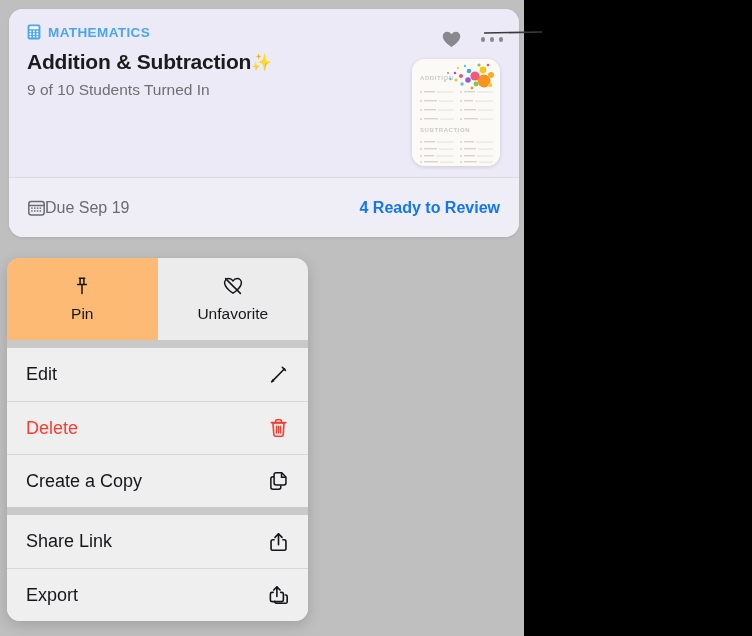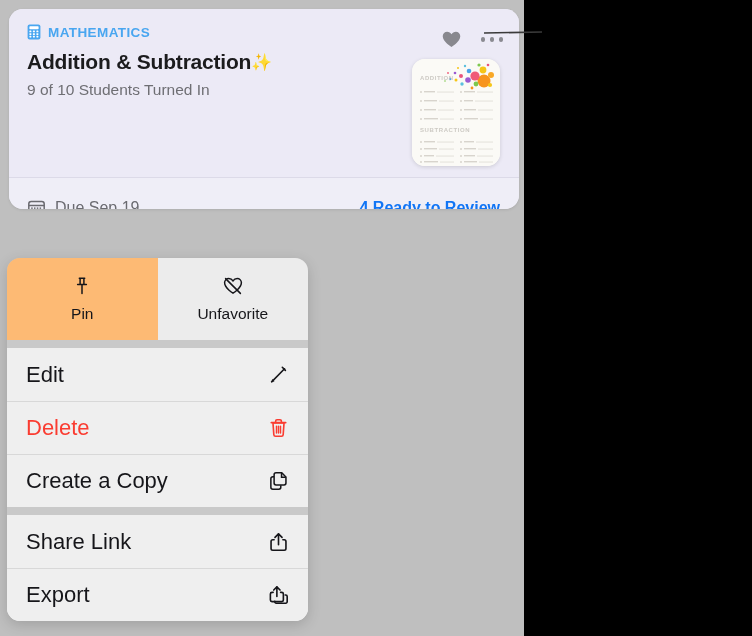--- a/index.html
+++ b/index.html
@@ -18,21 +18,21 @@
     position: absolute;
     left: 0; top: 0;
     width: 524px; height: 636px;
     background: #bfbfbf;
   }
 
   
   #card {
     position: absolute;
     left: 9px; top: 9px;
-    width: 510px; height: 200px;
+    width: 510px; height: 228px;
     border-radius: 14px;
     background: #edecf6;
     overflow: hidden;
     box-shadow: 0 1px 3px rgba(0,0,0,0.10);
   }
 
   #card-top {
     position: relative;
     height: 168px;
     background: #eceaf6;
@@ -102,21 +102,21 @@
   
   #card-footer {
     height: 60px;
     border-top: 1px solid #dcdae8;
     background: #efeef7;
     display: flex;
     align-items: center;
     justify-content: space-between;
     padding: 0 19px;
   }
-  .due-wrap { display: flex; align-items: center; gap: 10px; }
+  .due-wrap { display: flex; align-items: center; }
   #due-text { font-size: 16px; color: #6a6a70; font-weight: 500; }
   #review-link {
     font-size: 16px;
     font-weight: bold;
     color: #1175f5;
   }
   .cal-icon { width: 17px; height: 16px; display:block; }
 
   
   #menu {
@@ -154,21 +154,21 @@
 
   .menu-row {
     height: 53px;
     display: flex;
     align-items: center;
     justify-content: space-between;
     padding: 0 19px;
     background: #efefef;
   }
   .menu-row + .menu-row { border-top: 1px solid #d8d8d8; }
-  .row-label { font-size: 22px; color: #16161a; }
+  .row-label { font-size: 18px; color: #16161a; }
   .row-label.danger { color: #fa3c31; }
   .row-icon { width: 21px; height: 22px; display:block; }
 </style>
 </head>
 <body>
 
 <div id="backdrop"></div>
 
 <div id="card">
 

